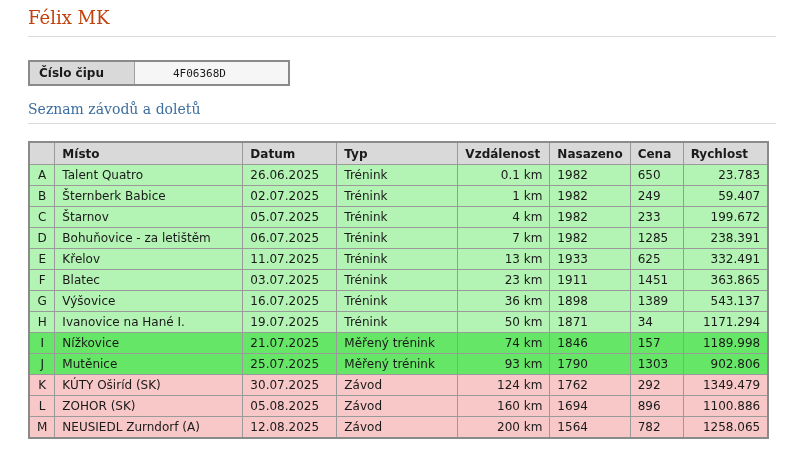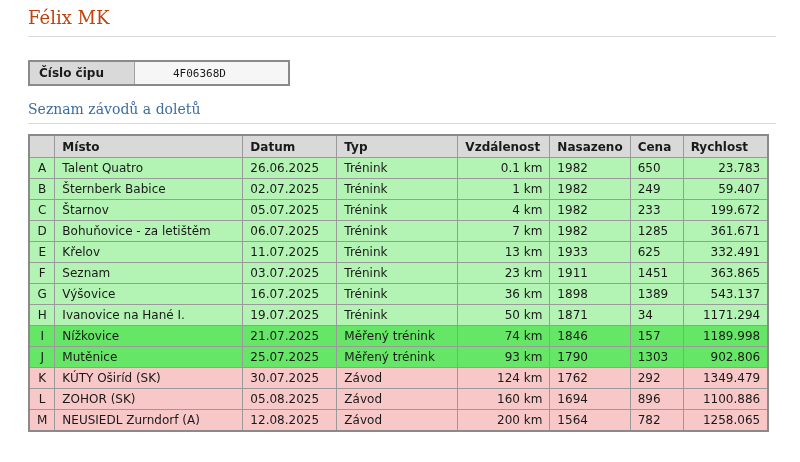--- a/index.html
+++ b/index.html
@@ -23,21 +23,21 @@
     margin:6px 0 0 0;
     padding-bottom:6px;
     border-bottom:1px solid #dadada;
   }
   h2.section-title{
     font-family:"DejaVu Serif","Liberation Serif",serif;
     font-weight:normal;
     font-size:14px;
     line-height:18px;
     color:#3c6e9f;
-    margin:14px 0 10px 0;
+    margin:14px 0 17px 0;
     padding-bottom:5px;
     border-bottom:1px solid #dadada;
   }
   
   table.info{
     border-collapse:collapse;
     margin-top:23px;
     border:2px solid #8a8a8a;
   }
   table.info td{
@@ -169,35 +169,35 @@
         <td class="c-right">199.672</td>
       </tr>
       <tr data-category="trenink">
         <td class="c-letter">D</td>
         <td>Bohuňovice - za letištěm</td>
         <td>06.07.2025</td>
         <td>Trénink</td>
         <td class="c-right">7 km</td>
         <td class="c-center">1982</td>
         <td class="c-center">1285</td>
-        <td class="c-right">361.671</td>
+        <td class="c-right">238.391</td>
       </tr>
       <tr data-category="trenink">
         <td class="c-letter">E</td>
         <td>Křelov</td>
         <td>11.07.2025</td>
         <td>Trénink</td>
         <td class="c-right">13 km</td>
         <td class="c-center">1933</td>
         <td class="c-center">625</td>
         <td class="c-right">332.491</td>
       </tr>
       <tr data-category="trenink">
         <td class="c-letter">F</td>
-        <td>Seznam</td>
+        <td>Blatec</td>
         <td>03.07.2025</td>
         <td>Trénink</td>
         <td class="c-right">23 km</td>
         <td class="c-center">1911</td>
         <td class="c-center">1451</td>
         <td class="c-right">363.865</td>
       </tr>
       <tr data-category="trenink">
         <td class="c-letter">G</td>
         <td>Výšovice</td>

